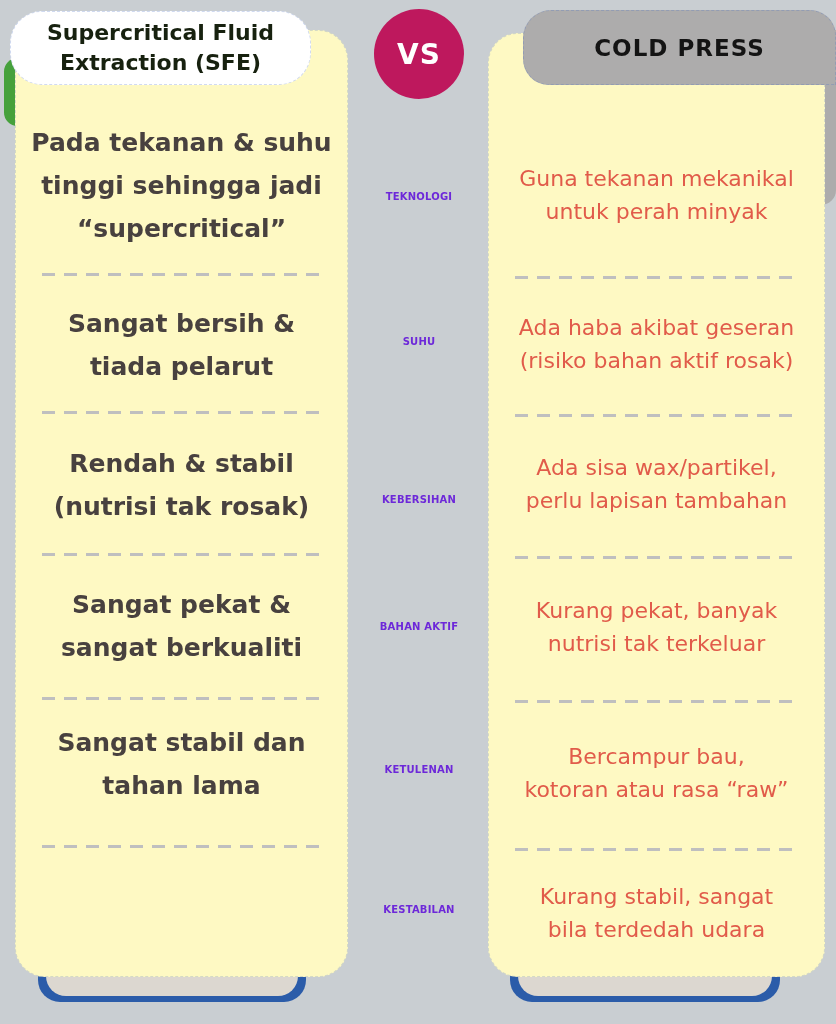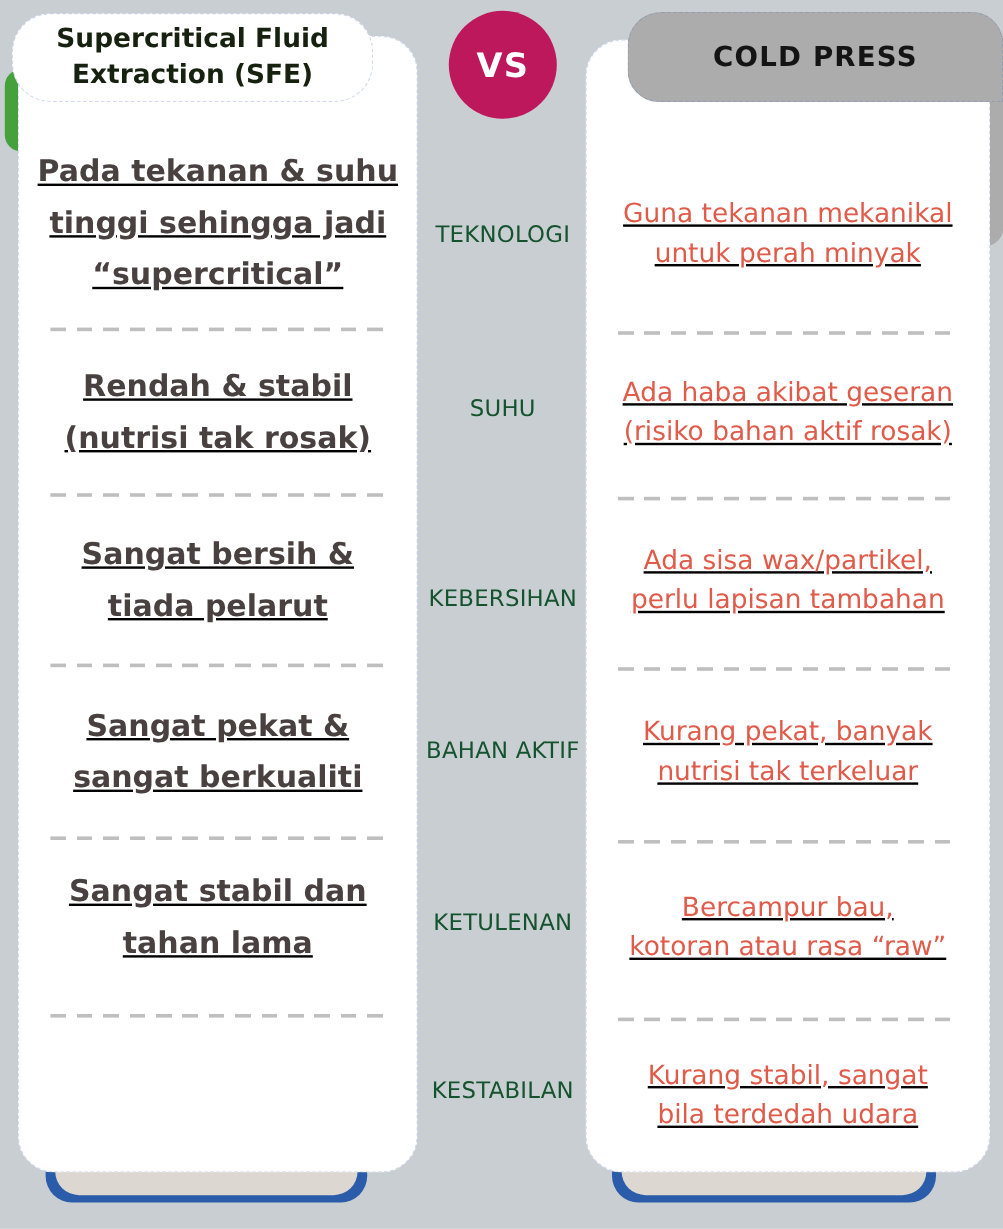--- a/index.html
+++ b/index.html
@@ -1,21 +1,21 @@
 <!DOCTYPE html>
 <html><head>
 <meta charset="utf-8">
 <style>
   html,body{margin:0;padding:0;}
   body{font-family:"DejaVu Sans","Liberation Sans",sans-serif;}
   .frame{position:relative;width:836px;height:1024px;background:#c9ced2;overflow:hidden;}
 
   
-  .card{position:absolute;background:#ffffff;border-radius:30px;z-index:2;
-        border:1px dashed rgba(70,110,200,0.22);box-sizing:border-box;text-decoration:underline;}
+  .card{position:absolute;background:#fef9c3;border-radius:30px;z-index:2;
+        border:1px dashed rgba(70,110,200,0.22);box-sizing:border-box;}
   .left-card{left:15px;top:30px;width:333px;height:947px;}
   .right-card{left:488px;top:33px;width:337px;height:944px;}
 
   
   .under-blue{position:absolute;background:#2b5ca9;border-radius:22px;z-index:0;}
   .under-tan{position:absolute;background:#dcd7d0;border-radius:20px;z-index:1;}
   .left-under-blue{left:38px;top:956px;width:268px;height:46px;}
   .left-under-tan{left:46px;top:952px;width:252px;height:44px;}
   .right-under-blue{left:510px;top:956px;width:270px;height:46px;}
   .right-under-tan{left:518px;top:952px;width:254px;height:44px;}
@@ -32,21 +32,21 @@
   .bubble-text{font-weight:bold;font-size:22px;line-height:1.35;color:#17210f;white-space:pre-line;}
   .coldpress-text{font-weight:bold;font-size:23px;letter-spacing:1px;color:#141414;}
 
   
   .vs-circle{position:absolute;left:374px;top:9px;width:90px;height:90px;border-radius:50%;
              background:#be185d;z-index:3;display:flex;align-items:center;justify-content:center;}
   .vs-text{color:#ffffff;font-weight:bold;font-size:28px;letter-spacing:1px;}
 
   
   .cat-label{position:absolute;left:340px;width:158px;text-align:center;z-index:3;
-             transform:translateY(-50%);color:#14532d;font-weight:normal;font-size:19px;
+             transform:translateY(-50%);color:#6d28d9;font-weight:bold;font-size:10px;
              letter-spacing:0.2px;}
 
   
   .row{display:flex;align-items:center;justify-content:center;text-align:center;
        box-sizing:border-box;}
   .rA{height:243px;}.rB{height:138px;}.rC{height:142px;}.rD{height:144px;}
   .rE{height:148px;}.rF{height:132px;}
   .right-card .rA{height:241px;}.right-card .rF{height:131px;}
   .left-card .rA{padding-top:66px;}
   .right-card .rA{padding-top:80px;align-items:center;}
@@ -68,27 +68,27 @@
   <div class="under-blue left-under-blue"></div>
   <div class="under-tan left-under-tan"></div>
   <div class="green-fold"></div>
 
   <div class="card left-card">
     <div class="row rA">
       <p class="sfe-text">Pada tekanan &amp; suhu
 tinggi sehingga jadi
 “supercritical”</p>
     </div>
+    <div class="row rC">
+      <p class="sfe-text">Sangat bersih &amp;
+tiada pelarut</p>
+    </div>
     <div class="row rB">
       <p class="sfe-text">Rendah &amp; stabil
 (nutrisi tak rosak)</p>
-    </div>
-    <div class="row rC">
-      <p class="sfe-text">Sangat bersih &amp;
-tiada pelarut</p>
     </div>
     <div class="row rD">
       <p class="sfe-text">Sangat pekat &amp;
 sangat berkualiti</p>
     </div>
     <div class="row rF">
       <p class="sfe-text">Sangat stabil dan
 tahan lama</p>
     </div>
     <div class="dash d1"></div>

